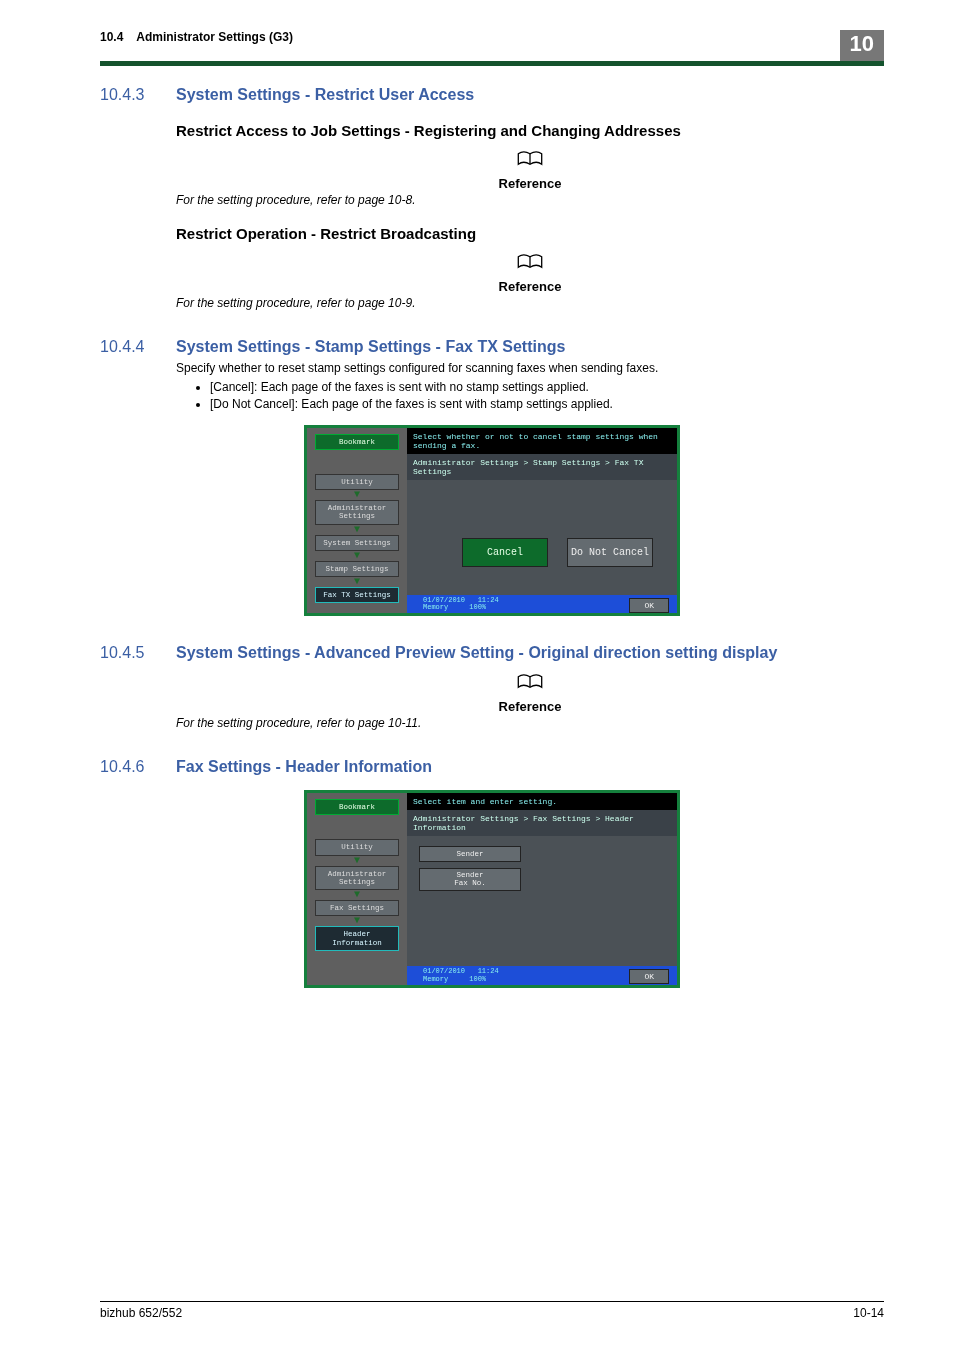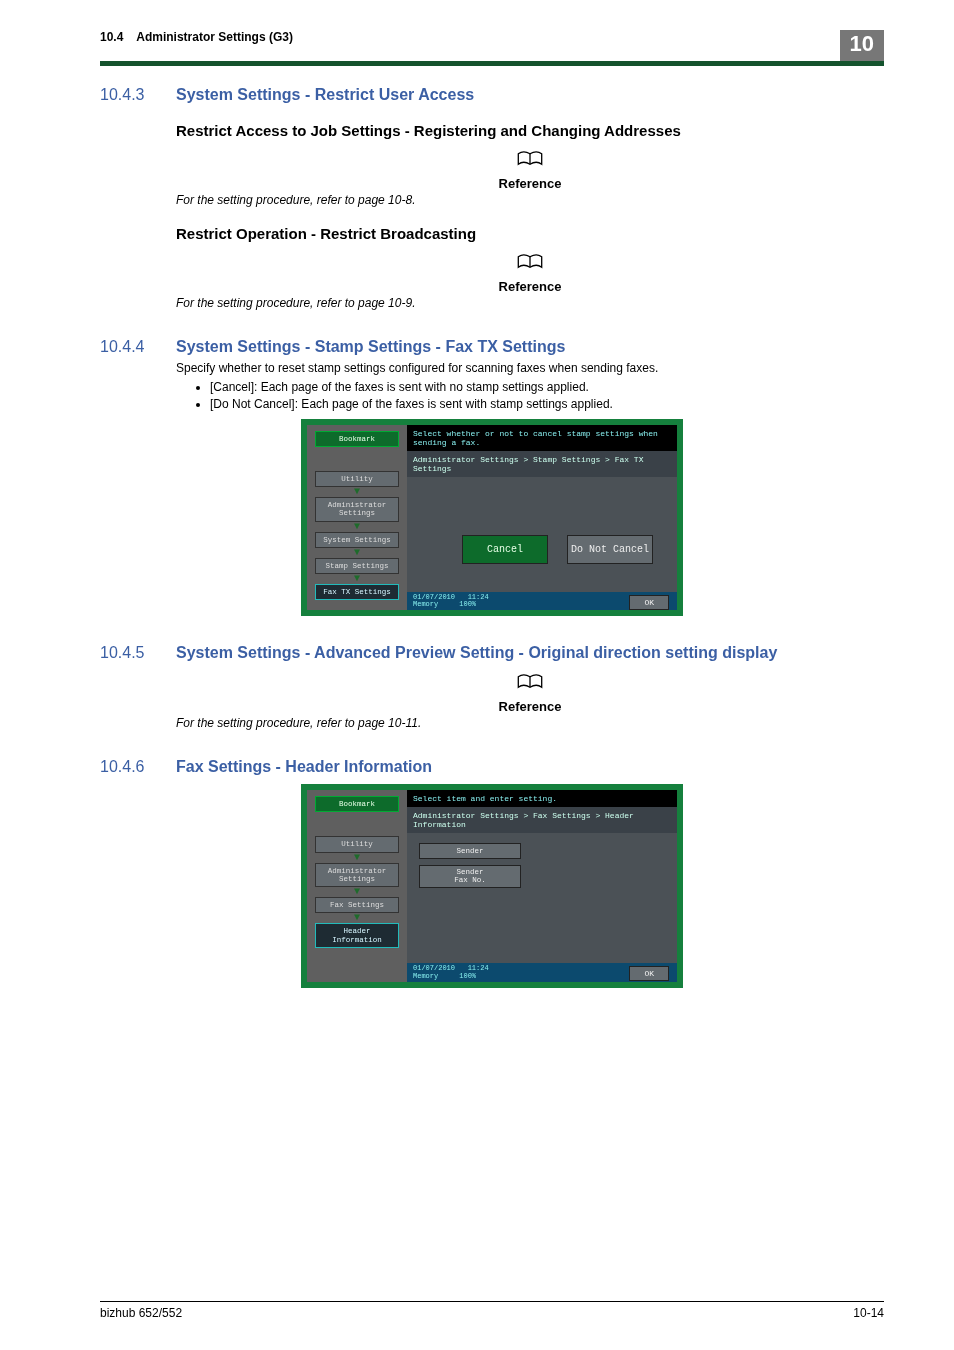--- a/index.html
+++ b/index.html
@@ -15,35 +15,35 @@
   .ref-row{display:flex;align-items:center;gap:8px;margin-left:76px;flex-direction:column;}
   .ref-label{font-size:13px;font-weight:bold;}
   .ref-text{font-size:12px;font-style:italic;margin-left:76px;margin-top:2px;}
   .body-text{font-size:12px;margin-left:76px;margin-top:4px;line-height:1.35;}
   ul.bullets{margin:4px 0 0 110px;padding:0;font-size:12px;}
   ul.bullets li{margin-bottom:3px;}
   .book-icon{display:inline-block;}
   .book-icon svg{width:26px;height:18px;vertical-align:middle;}
 
   
-  .shot{width:370px;margin:8px auto 0 auto;display:block;font-family:"Courier New",monospace;font-size:8px;color:#ddd;background:#2b2b2b;border:6px solid #15803d;}
+  .shot{width:370px;margin:14px auto 0 auto;display:block;font-family:"Courier New",monospace;font-size:8px;color:#ddd;background:#2b2b2b;border:3px solid #15803d;}
   .shot-inner{display:flex;}
   .side{width:92px;background:#5f5f5f;padding:6px 4px;display:flex;flex-direction:column;align-items:center;}
   .side-btn{width:82px;text-align:center;padding:3px 0;margin-bottom:2px;border:1px solid #333;background:#646b70;font-size:7.5px;line-height:1.1;}
   .side-btn.active{background:#0d6b2b;color:#e6ffe6;border-color:#0a3;}
   .side-btn.current{background:#1e2b33;color:#d6f5ff;border-color:#2bb;}
   .arrow{color:#1e6b2b;font-size:10px;line-height:6px;margin-bottom:2px;}
   .main{flex:1;display:flex;flex-direction:column;}
   .m-top{background:#000;color:#8ee;padding:4px 6px;}
   .m-bread{background:#3a4148;padding:4px 6px;color:#cfe;}
   .m-body{flex:1;background:#4b5156;position:relative;min-height:115px;}
   .opt-btn{position:absolute;top:58px;width:84px;text-align:center;padding:8px 0;font-size:10px;border:1px solid #222;}
   .opt-cancel{left:55px;background:#0d6b2b;color:#e6ffe6;}
   .opt-nocancel{left:160px;background:#646b70;color:#eee;}
-  .m-foot{background:#0c4a6e;color:#8ee;display:flex;align-items:center;padding:2px 6px;position:relative;}
+  .m-foot{background:#1d4ed8;color:#8ee;display:flex;align-items:center;padding:2px 16px;position:relative;}
   .m-foot-txt{display:flex;flex-direction:column;line-height:1.05;font-size:7px;}
   .ok-btn{position:absolute;right:8px;top:3px;background:#646b70;color:#eee;border:1px solid #222;padding:2px 14px;font-size:8px;}
 
   
   .pill{position:absolute;left:12px;width:100px;text-align:center;padding:3px 0;background:#646b70;border:1px solid #222;color:#eee;font-size:7.5px;}
   .pill1{top:10px;}
   .pill2{top:32px;}
 
   .footer{position:absolute;left:100px;right:70px;bottom:30px;border-top:1px solid #000;padding-top:4px;display:flex;justify-content:space-between;font-size:12px;}
 </style>

